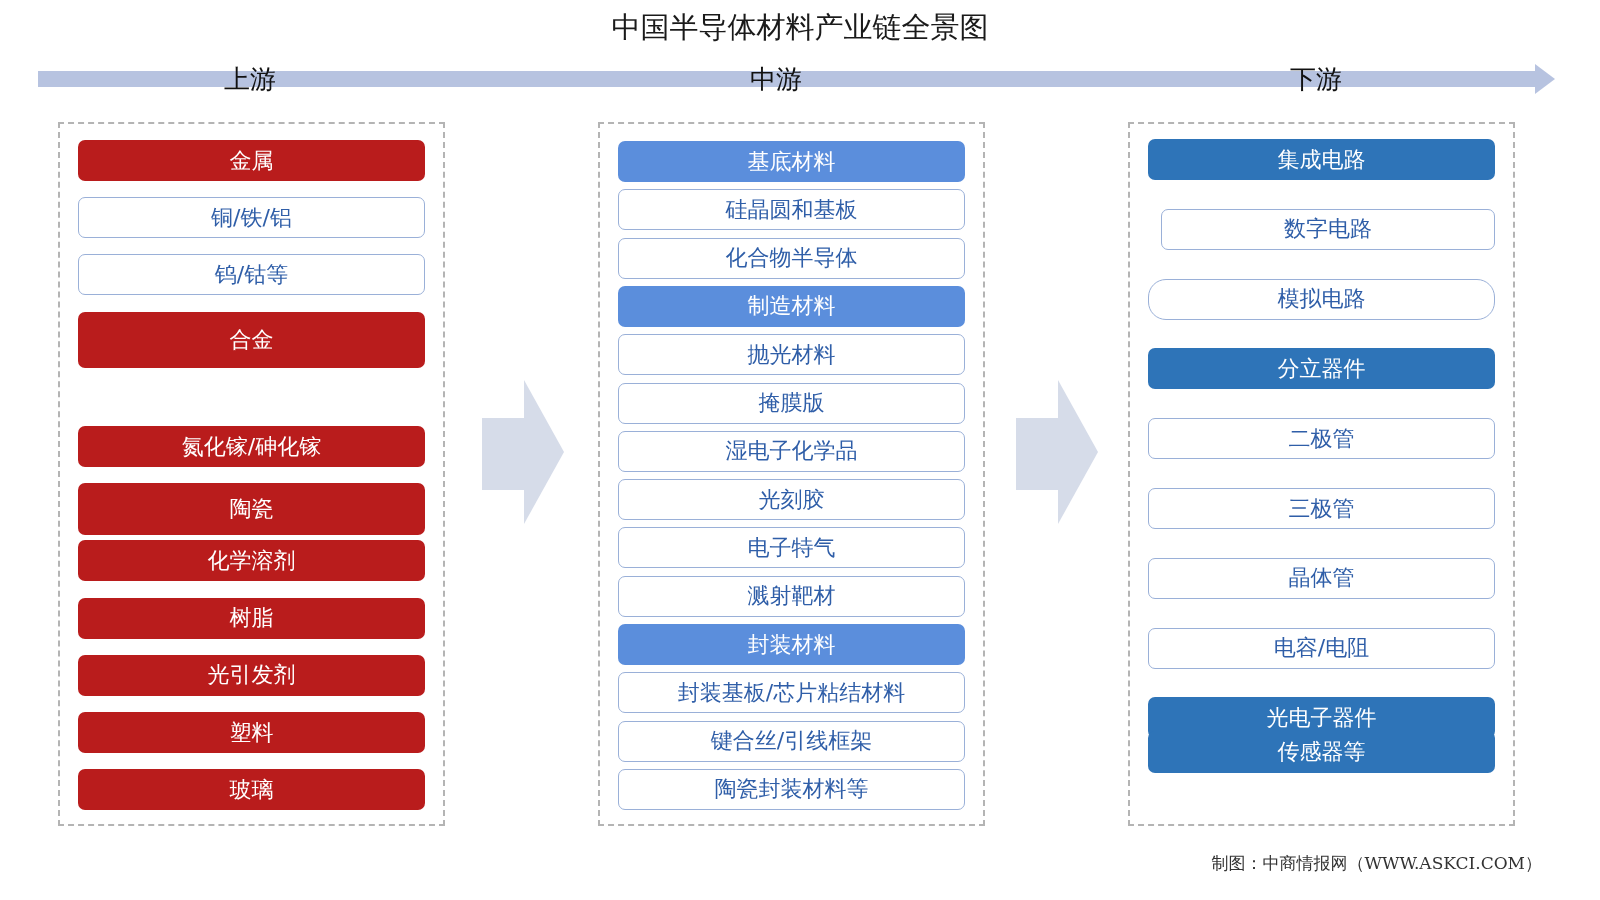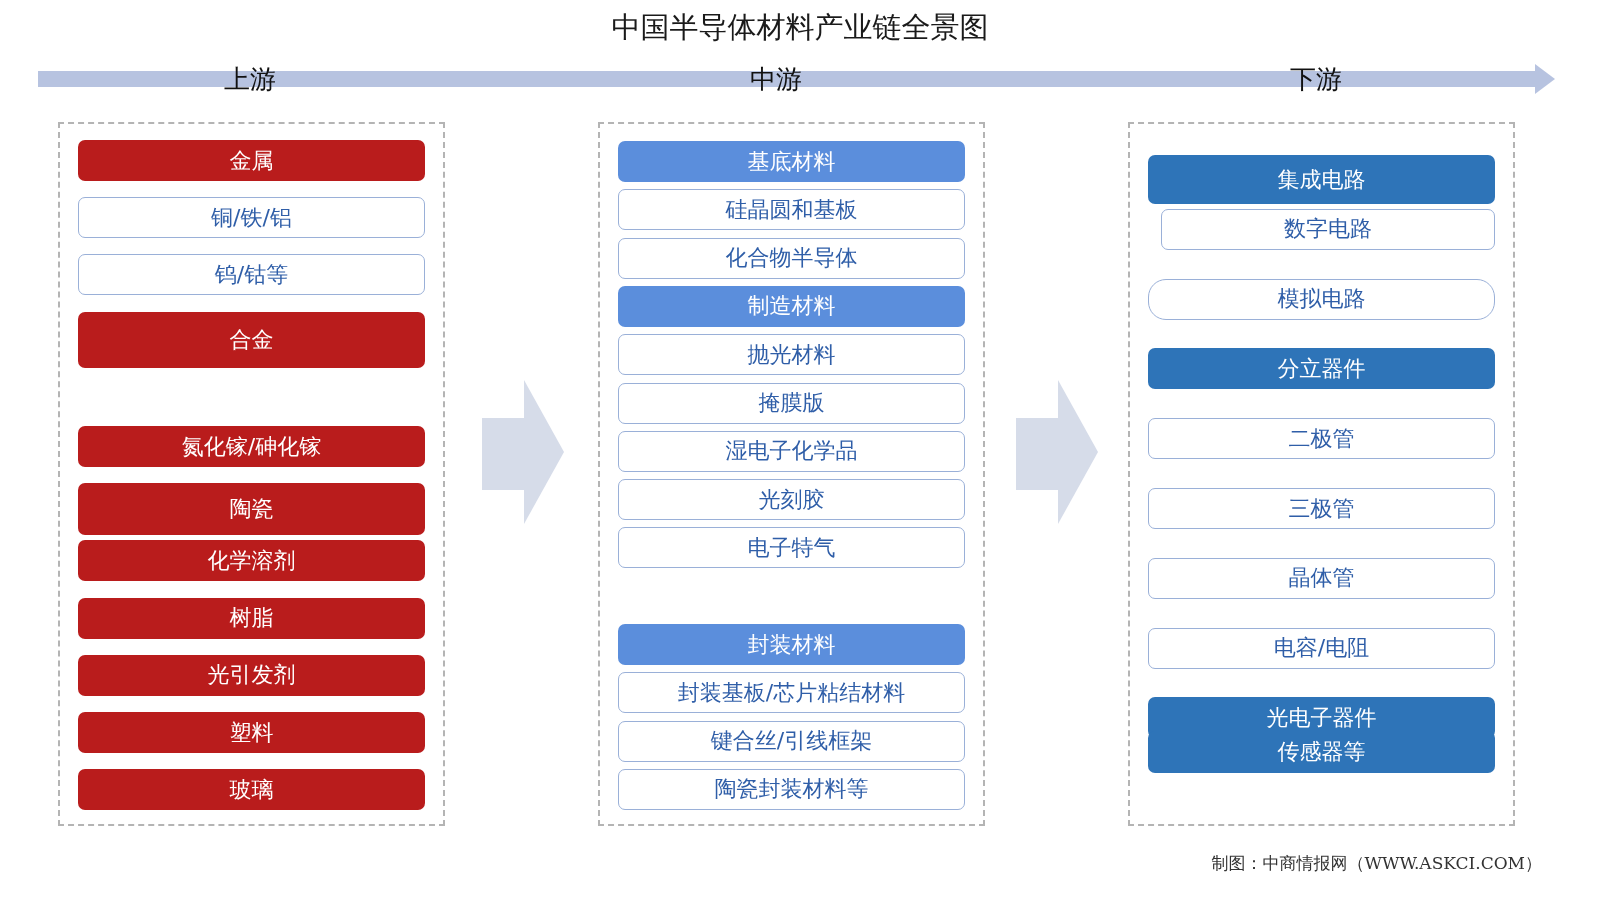--- a/index.html
+++ b/index.html
@@ -61,28 +61,29 @@
 <div class="panel" id="mid" style="left:598px; top:122px; width:387px; height:704px;">
     <div class="box mid" style="top: 17px; height: 41px;">基底材料</div>
     <div class="box outline" style="top: 65.3px; height: 41px;">硅晶圆和基板</div>
     <div class="box outline" style="top: 113.6px; height: 41px;">化合物半导体</div>
     <div class="box mid" style="top: 161.9px; height: 41px;">制造材料</div>
     <div class="box outline" style="top: 210.2px; height: 41px;">抛光材料</div>
     <div class="box outline" style="top: 258.5px; height: 41px;">掩膜版</div>
     <div class="box outline" style="top: 306.8px; height: 41px;">湿电子化学品</div>
     <div class="box outline" style="top: 355.1px; height: 41px;">光刻胶</div>
     <div class="box outline" style="top: 403.4px; height: 41px;">电子特气</div>
+    <div class="box outline" style="top: 451.7px; height: 41px;">溅射靶材</div>
     <div class="box mid" style="top: 500px; height: 41px;">封装材料</div>
     <div class="box outline" style="top: 548.3px; height: 41px;">封装基板/芯片粘结材料</div>
     <div class="box outline" style="top: 596.6px; height: 41px;">键合丝/引线框架</div>
     <div class="box outline" style="top: 644.9px; height: 41px;">陶瓷封装材料等</div>
   </div>
 
 <div class="panel" id="down" style="left:1128px; top:122px; width:387px; height:704px;">
-    <div class="box dark" style="top: 31px; height: 49px;">集成电路</div>
+    <div class="box dark" style="top: 15px; height: 41px;">集成电路</div>
     <div class="box outline" style="top: 84.8px; height: 41px; margin-left: 13px;">数字电路</div>
     <div class="box outline" style="top: 154.6px; height: 41px; border-radius: 18px;">模拟电路</div>
     <div class="box dark" style="top: 224.4px; height: 41px;">分立器件</div>
     <div class="box outline" style="top: 294.2px; height: 41px;">二极管</div>
     <div class="box outline" style="top: 364px; height: 41px;">三极管</div>
     <div class="box outline" style="top: 433.8px; height: 41px;">晶体管</div>
     <div class="box outline" style="top: 503.6px; height: 41px;">电容/电阻</div>
     <div class="box dark" style="top: 573.4px; height: 41px;">光电子器件</div>
     <div class="box dark" style="top: 607px; height: 42px;">传感器等</div>
   </div>

